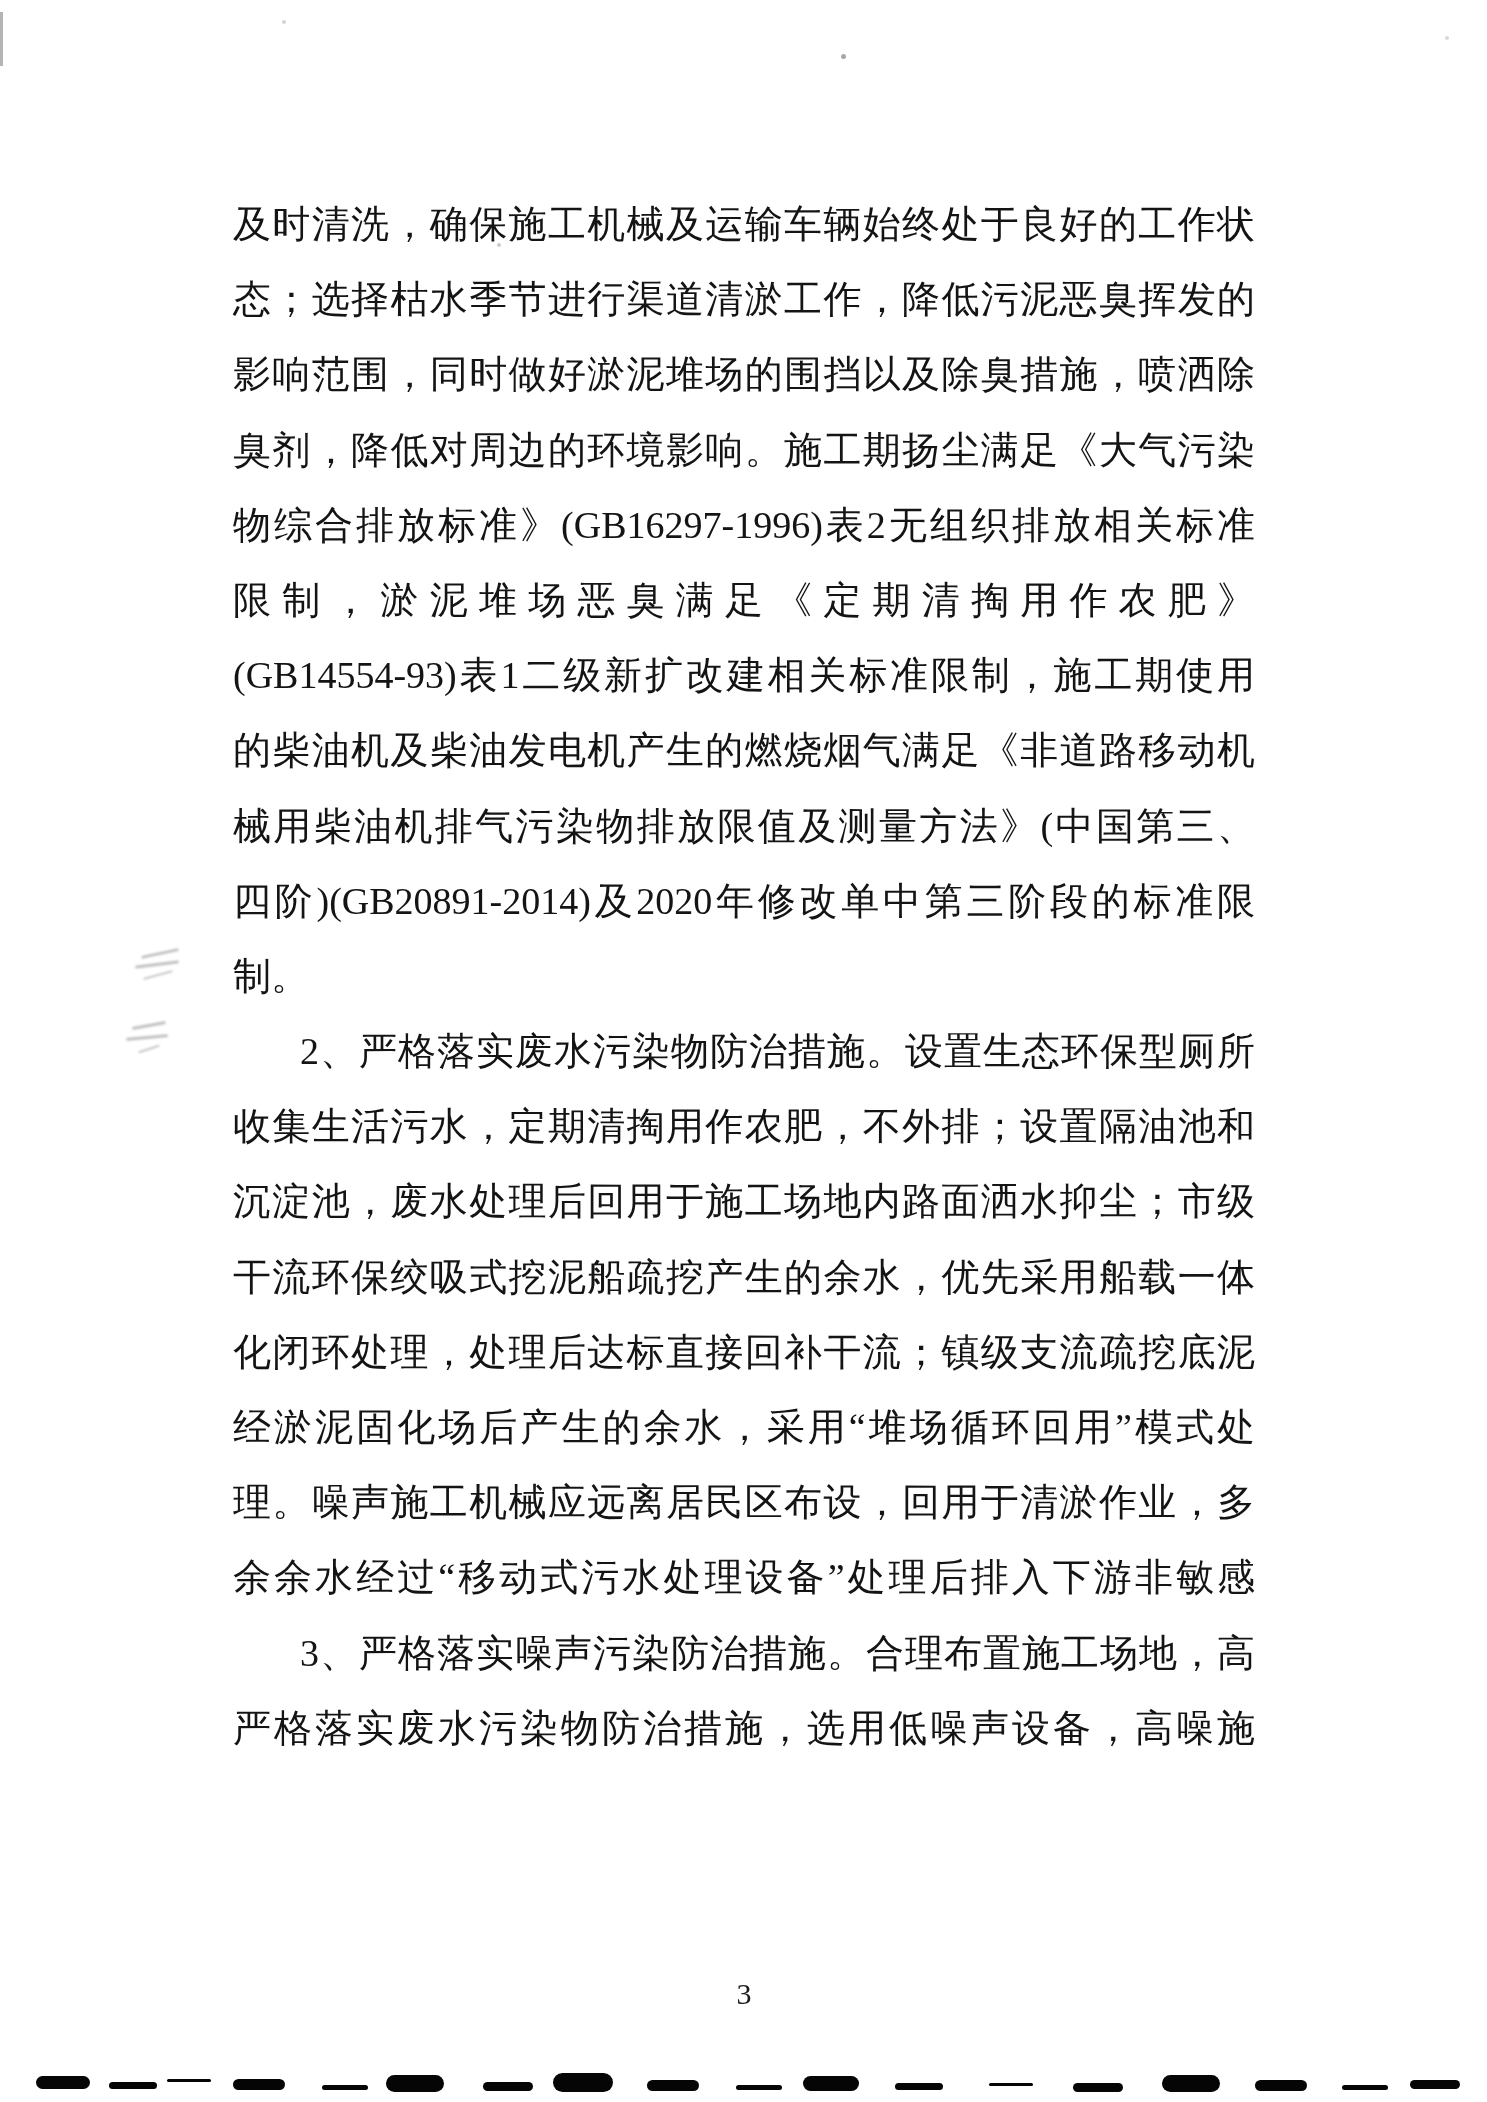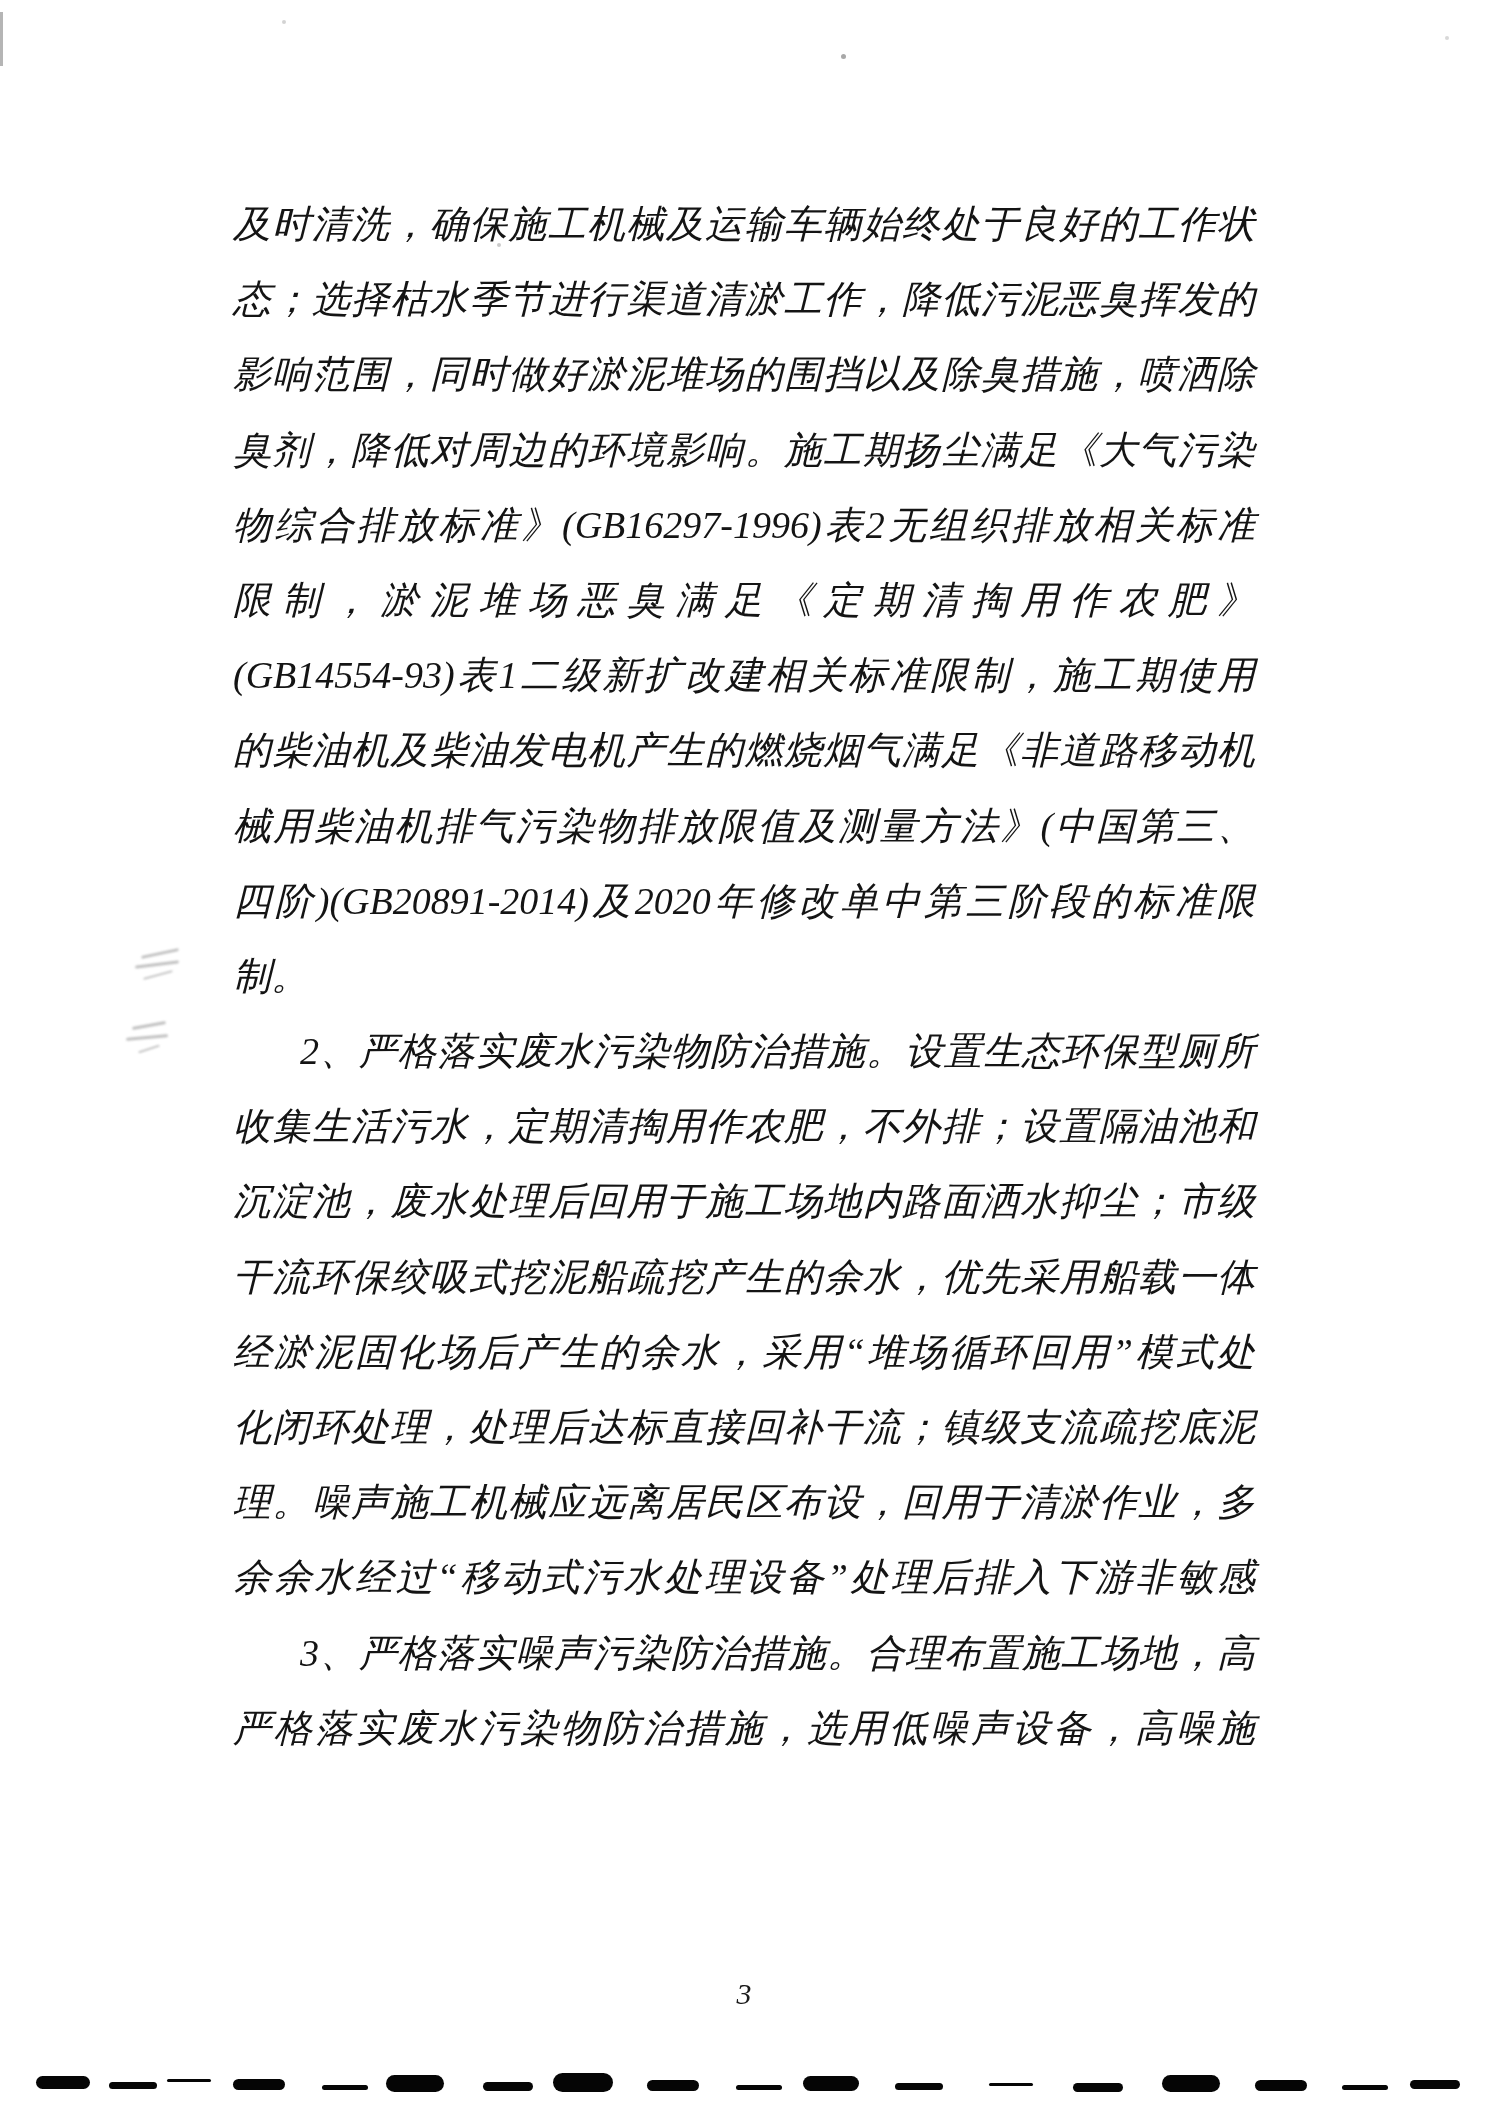--- a/index.html
+++ b/index.html
@@ -4,21 +4,20 @@
 <style>
   html, body { margin: 0; padding: 0; background: #e8e8e8; }
   .page {
     position: relative;
     width: 1487px;
     height: 2102px;
     margin: 0 auto;
     background: #ffffff;
     overflow: hidden;
     font-family: "Liberation Serif", "DejaVu Serif", serif;
-    font-style: italic;
   }
   
   .text-block {
     position: absolute;
     left: 233px;
     top: 187px;
     width: 1022px;
   }
   .line {
     height: 75.2px;
@@ -95,22 +94,22 @@
       <div class="line">限制，淤泥堆场恶臭满足《定期清掏用作农肥》</div>
       <div class="line">(GB14554-93)表1二级新扩改建相关标准限制，施工期使用</div>
       <div class="line">的柴油机及柴油发电机产生的燃烧烟气满足《非道路移动机</div>
       <div class="line">械用柴油机排气污染物排放限值及测量方法》(中国第三、</div>
       <div class="line">四阶)(GB20891-2014)及2020年修改单中第三阶段的标准限</div>
       <div class="line para-end">制。</div>
       <div class="line indent">2、严格落实废水污染物防治措施。设置生态环保型厕所</div>
       <div class="line">收集生活污水，定期清掏用作农肥，不外排；设置隔油池和</div>
       <div class="line">沉淀池，废水处理后回用于施工场地内路面洒水抑尘；市级</div>
       <div class="line">干流环保绞吸式挖泥船疏挖产生的余水，优先采用船载一体</div>
+      <div class="line">化闭环处理，处理后达标直接回补干流；镇级支流疏挖底泥</div>
       <div class="line">经淤泥固化场后产生的余水，采用“堆场循环回用”模式处</div>
-      <div class="line">化闭环处理，处理后达标直接回补干流；镇级支流疏挖底泥</div>
       <div class="line">理。噪声施工机械应远离居民区布设，回用于清淤作业，多</div>
       <div class="line">余余水经过“移动式污水处理设备”处理后排入下游非敏感</div>
       <div class="line indent">3、严格落实噪声污染防治措施。合理布置施工场地，高</div>
       <div class="line">严格落实废水污染物防治措施，选用低噪声设备，高噪施</div>
     </div>
 
   <div class="page-number">3</div>
 
   <div class="smudge smudge-1">
       <i></i>

